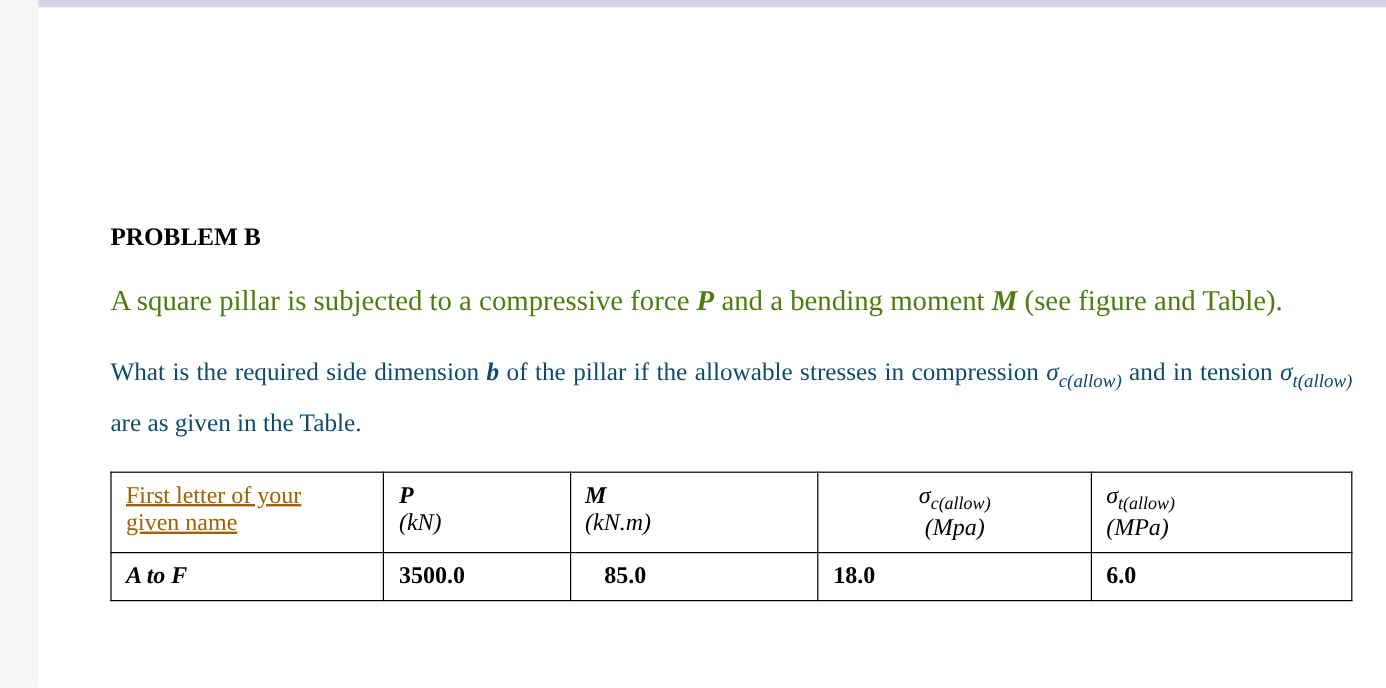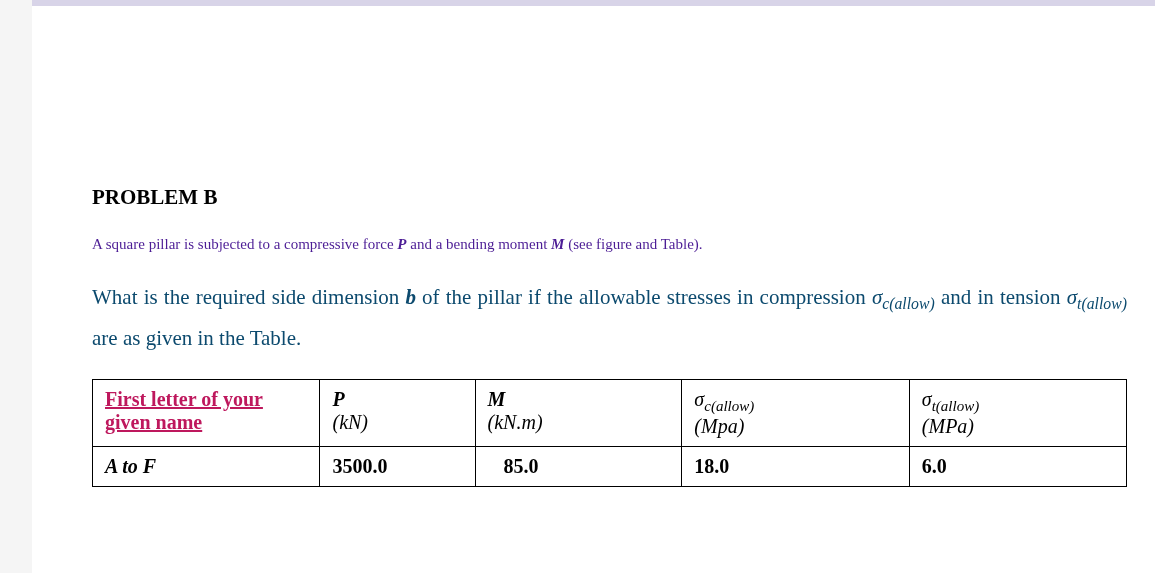--- a/index.html
+++ b/index.html
@@ -32,22 +32,22 @@
       height: 6px;
       background: #d8d4e8;
     }
     .problem-title {
       font-weight: bold;
       font-size: 21px;
       color: #000;
       margin-bottom: 24px;
     }
     .problem-text {
-      font-size: 15px;
-      color: #4c1d95;
+      font-size: 24px;
+      color: #4d7c0f;
       line-height: 1.45;
       margin-bottom: 22px;
       text-align: justify;
     }
     .problem-text-2 {
       font-size: 21px;
       color: #0c4a6e;
       line-height: 1.9;
       margin-bottom: 20px;
       text-align: justify;
@@ -69,22 +69,22 @@
     th, td {
       border: 1px solid #000;
       padding: 8px 12px;
       text-align: left;
       vertical-align: top;
     }
     th {
       font-weight: normal;
     }
     .header-label {
-      color: #be185d;
-      font-weight: bold;
+      color: #a16207;
+      font-weight: normal;
       text-decoration: underline;
     }
     .col-header-main {
       font-weight: bold;
       font-style: italic;
     }
     .col-header-unit {
       font-weight: normal;
       font-style: italic;
     }
@@ -93,21 +93,21 @@
     }
     .data-row td {
       font-weight: bold;
     }
     .data-row td:first-child {
       font-style: italic;
     }
     .col1 { width: 22%; }
     .col2 { width: 15%; }
     .col3 { width: 20%; }
-    .col4 { width: 22%; }
+    .col4 { width: 22%; text-align: center; }
     .col5 { width: 21%; }
     td.center { text-align: left; padding-left: 28px; }
   </style>
 </head>
 <body>
 
 <div class="page">
   <div class="problem-title">PROBLEM B</div>
 
   <div class="problem-text">

